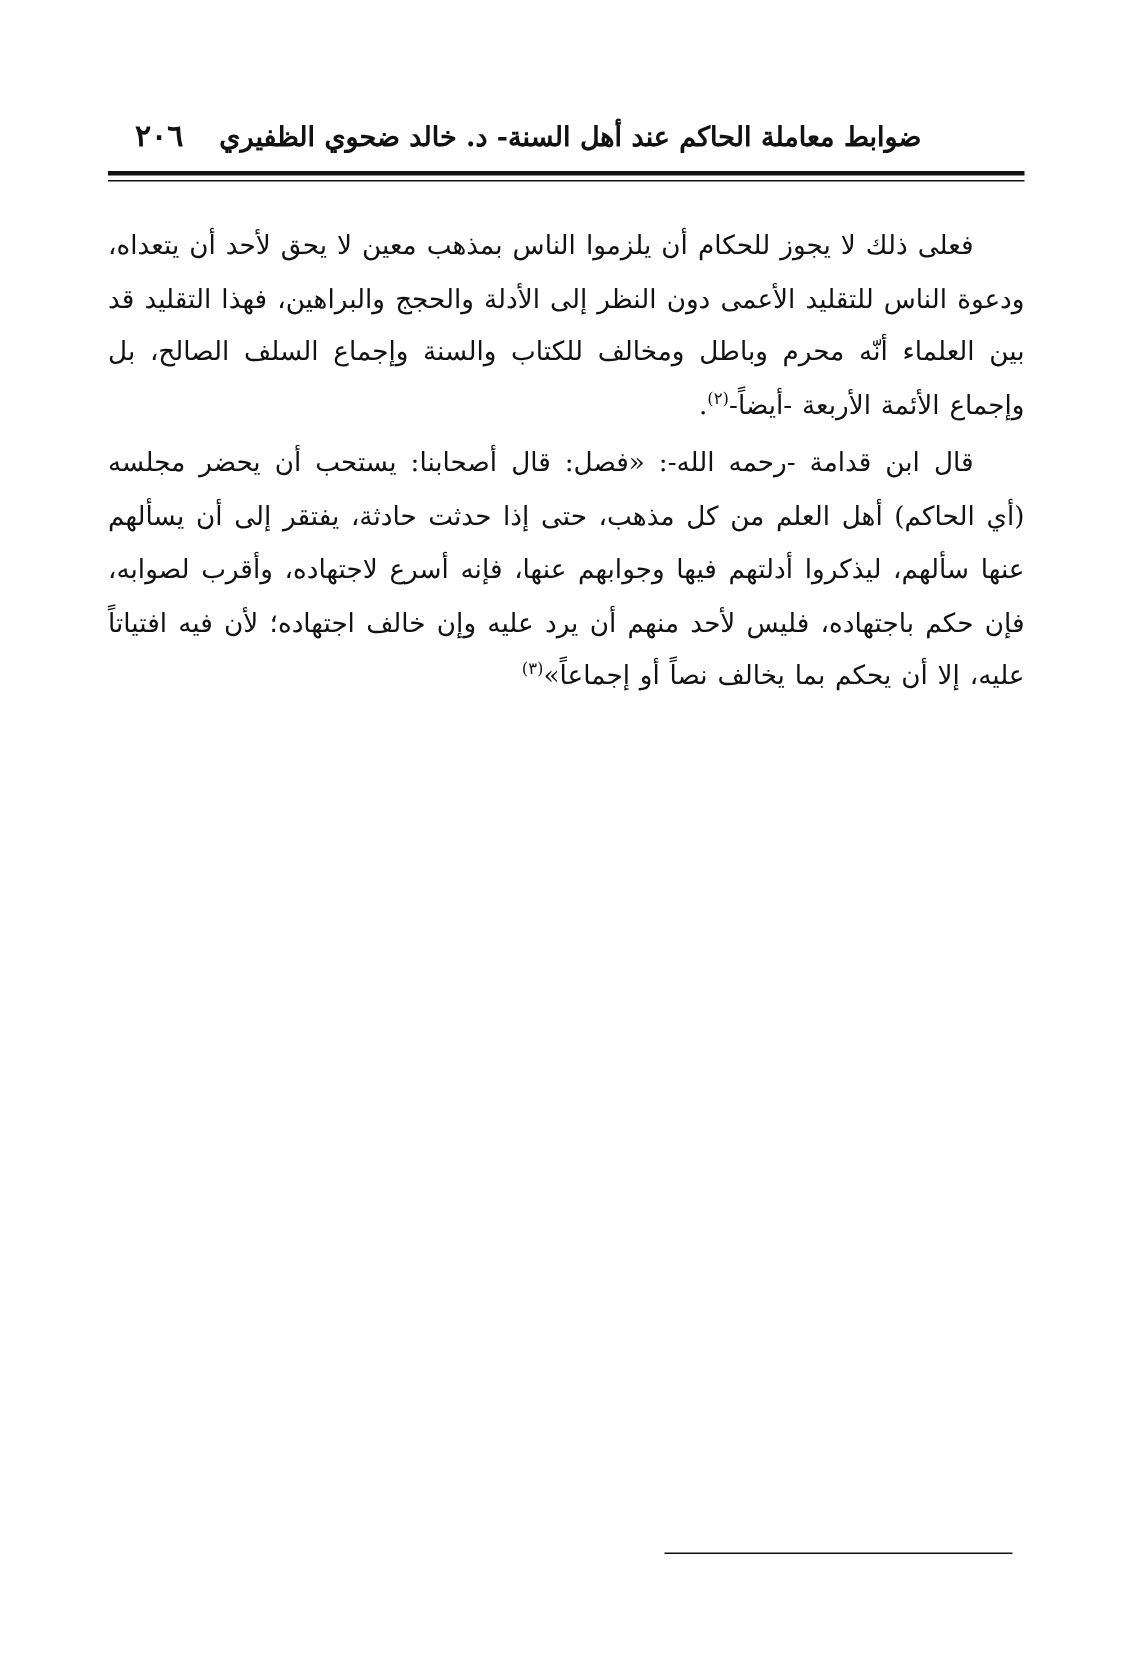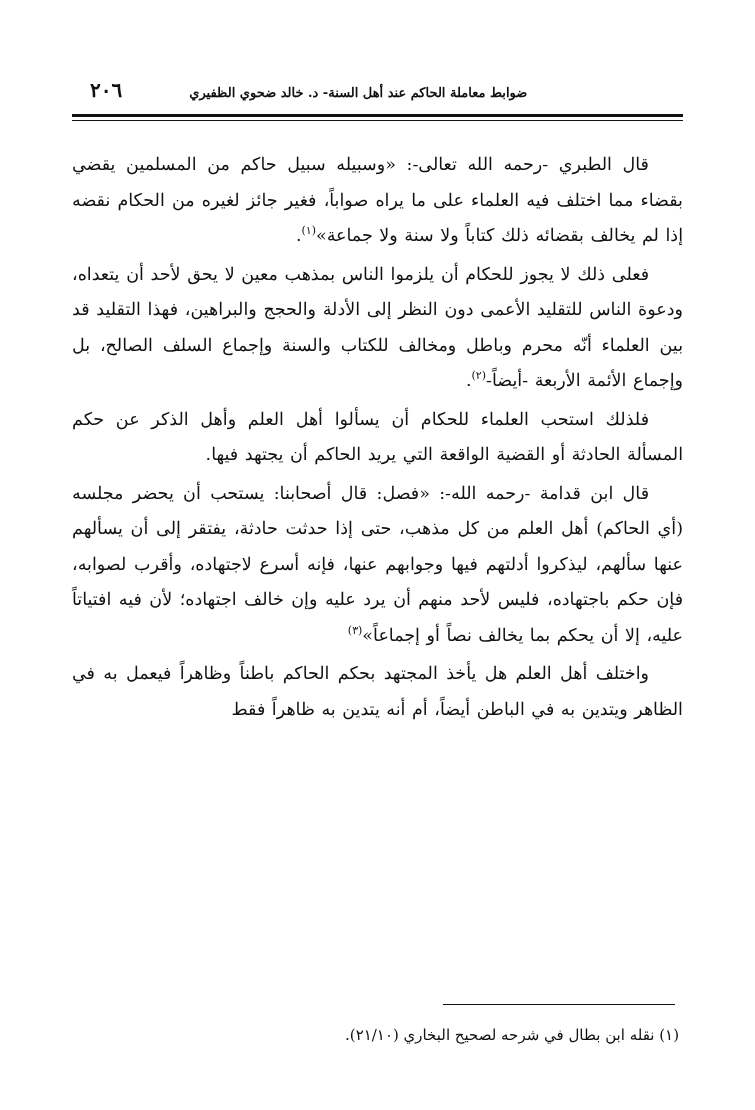--- a/index.html
+++ b/index.html
@@ -22,32 +22,32 @@
     height: 1110px;
     box-sizing: border-box;
     padding: 78px 72px 40px 72px;
   }
   
   .header {
     display: flex;
     flex-direction: row-reverse;
     align-items: baseline;
     justify-content: flex-start;
-    gap: 67px;
+    gap: 24px;
     padding-left: 18px;
     padding-right: 6px;
   }
   .page-number {
     font-size: 20px;
     font-weight: bold;
     letter-spacing: 1px;
     white-space: nowrap;
   }
   .header-title {
-    font-size: 13px;
+    font-size: 18px;
     font-weight: bold;
     white-space: nowrap;
   }
   .rule {
     margin-top: 12px;
     border-top: 3px solid #111;
     border-bottom: 1px solid #111;
     height: 3px;
     box-sizing: content-box;
   }
@@ -99,30 +99,26 @@
 <div class="page">
 
   <div class="header">
     <div class="page-number">٢٠٦</div>
     <div class="header-title">ضوابط معاملة الحاكم عند أهل السنة- د. خالد ضحوي الظفيري</div>
   </div>
   <div class="rule"></div>
 
   <div class="body">
 
-    <p class="para"><span>قال الطبري -رحمه الله تعالى-: «وسبيله سبيل حاكم من المسلمين يقضي بقضاء مما اختلف فيه العلماء على ما يراه صواباً، فغير جائز لغيره من الحكام نقضه إذا لم يخالف بقضائه ذلك كتاباً ولا سنة ولا جماعة»</span><sup class="ref">(١)</sup><span>.</span></p>
 
     <p class="para"><span>فعلى ذلك لا يجوز للحكام أن يلزموا الناس بمذهب معين لا يحق لأحد أن يتعداه، ودعوة الناس للتقليد الأعمى دون النظر إلى الأدلة والحجج والبراهين، فهذا التقليد قد بين العلماء أنّه محرم وباطل ومخالف للكتاب والسنة وإجماع السلف الصالح، بل وإجماع الأئمة الأربعة -أيضاً-</span><sup class="ref">(٢)</sup><span>.</span></p>
 
-    <p class="para"><span>فلذلك استحب العلماء للحكام أن يسألوا أهل العلم وأهل الذكر عن حكم المسألة الحادثة أو القضية الواقعة التي يريد الحاكم أن يجتهد فيها.</span></p>
 
     <p class="para"><span>قال ابن قدامة -رحمه الله-: «فصل: قال أصحابنا: يستحب أن يحضر مجلسه (أي الحاكم) أهل العلم من كل مذهب، حتى إذا حدثت حادثة، يفتقر إلى أن يسألهم عنها سألهم، ليذكروا أدلتهم فيها وجوابهم عنها، فإنه أسرع لاجتهاده، وأقرب لصوابه، فإن حكم باجتهاده، فليس لأحد منهم أن يرد عليه وإن خالف اجتهاده؛ لأن فيه افتياتاً عليه، إلا أن يحكم بما يخالف نصاً أو إجماعاً»</span><sup class="ref">(٣)</sup></p>
 
-    <p class="para"><span>واختلف أهل العلم هل يأخذ المجتهد بحكم الحاكم باطناً وظاهراً فيعمل به في الظاهر ويتدين به في الباطن أيضاً، أم أنه يتدين به ظاهراً فقط</span></p>
 
   </div>
 
   <div class="footnotes">
     <div class="fn-rule"></div>
-    <p class="fn">(١) نقله ابن بطال في شرحه لصحيح البخاري (٢١/١٠).</p>
   </div>
 
 </div>
 
 </body></html>

